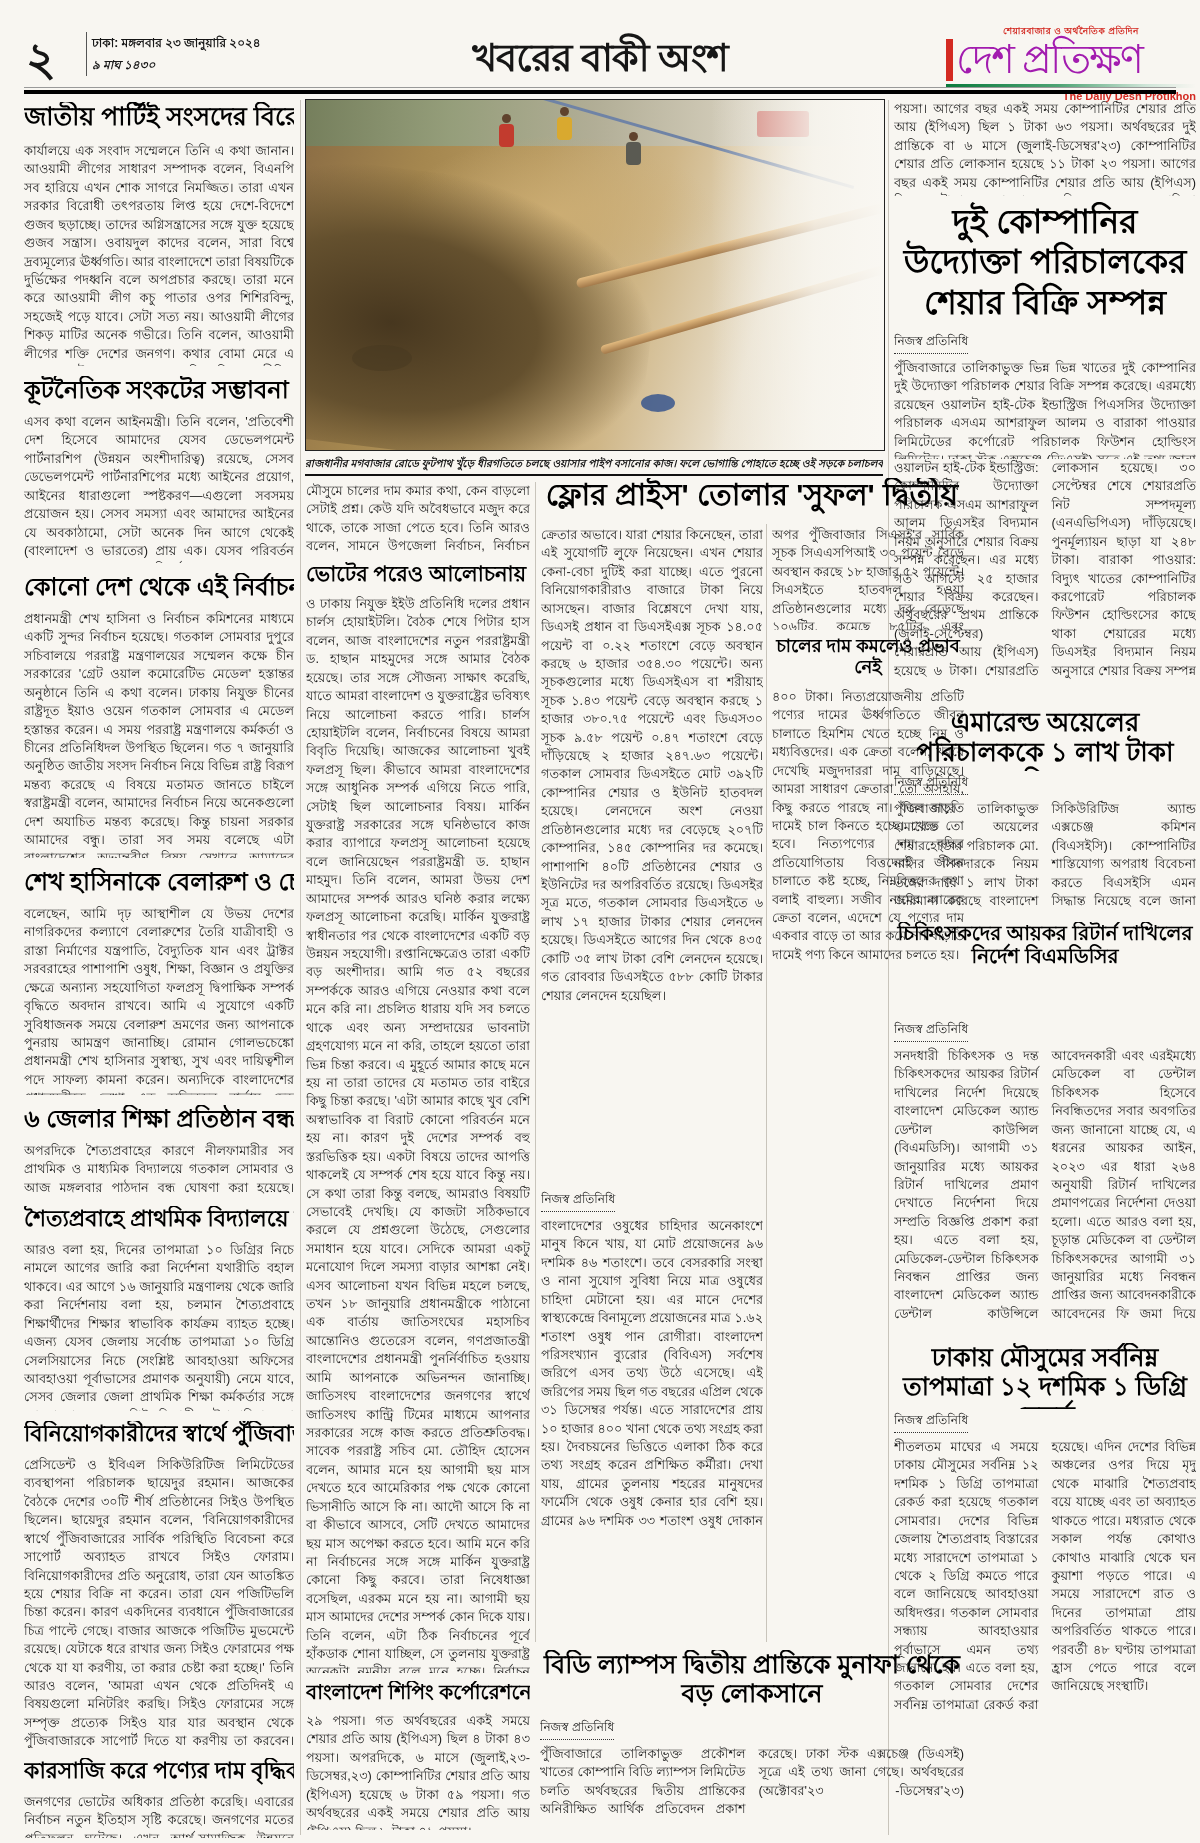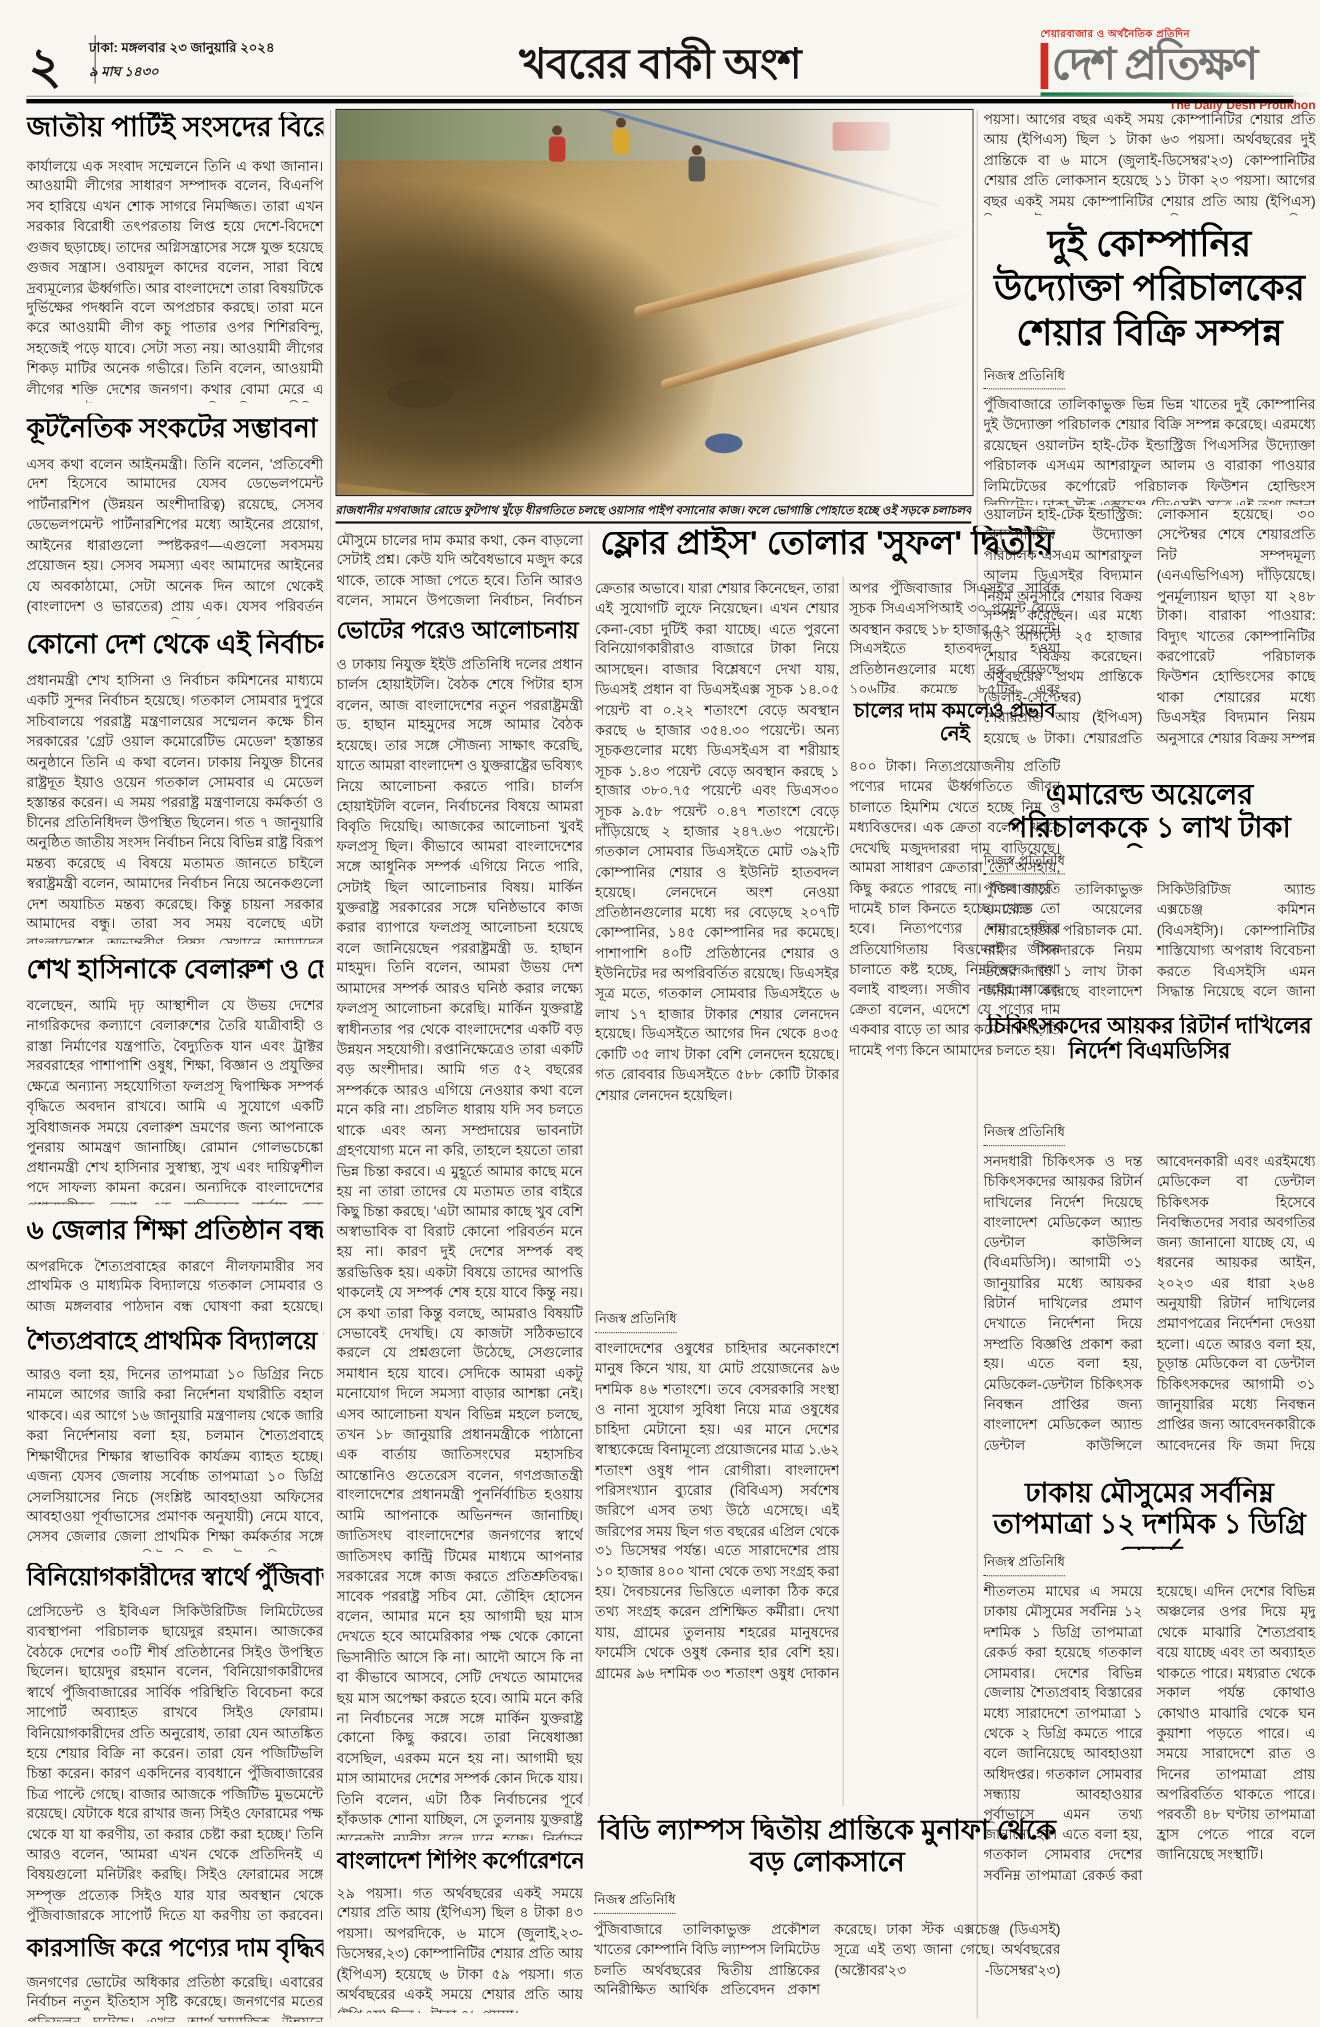--- a/index.html
+++ b/index.html
@@ -9,24 +9,24 @@
   .abs{position:absolute;}
   .hl{font-weight:700;text-align:center;line-height:1.16;overflow:hidden;color:#000;}
   .one{white-space:nowrap;}
   .body{font-size:12.8px;line-height:1.44;text-align:justify;overflow:hidden;color:#1c1c1c;word-break:break-word;}
   .cols2{column-count:2;column-gap:13px;}
   .byline{font-weight:400;font-size:12px;border-bottom:1px dotted #333;display:inline-block;margin:2px 0 5px;padding-bottom:1px;}
   .vrule{position:absolute;width:1px;background:#c8c4bb;}
   .pgnum{font-size:46px;font-weight:700;font-family:"Liberation Serif","DejaVu Serif",serif;}
   .dateline{font-size:12px;font-weight:700;line-height:1.2;}
   .sectitle{font-size:38px;font-weight:700;text-align:center;letter-spacing:-1px;}
-  .mast-top{color:#d32a22;font-size:9px;font-weight:700;letter-spacing:.5px;overflow:hidden;white-space:nowrap;}
+  .mast-top{color:#d32a22;font-size:9px;font-weight:700;text-align:center;letter-spacing:.5px;overflow:hidden;white-space:nowrap;}
   .mast-logo{display:flex;align-items:flex-start;}
   .mast-bar{width:7px;height:42px;background:#d32a22;margin-right:3px;}
-  .mast-text{font-size:40px;font-weight:700;line-height:1;color:#737373;letter-spacing:-2px;white-space:nowrap;}
+  .mast-text{font-size:40px;font-weight:400;line-height:1;color:#a21caf;letter-spacing:-2px;white-space:nowrap;}
   .mast-green{height:4px;background:linear-gradient(90deg,#0a7a3c 0%,#4ea374 45%,#cfe5d8 80%,rgba(255,255,255,0) 100%);margin-top:3px;}
   .mast-bottom{color:#d32a22;font-size:11px;font-weight:700;text-align:right;margin-top:2px;white-space:nowrap;}
   .caption{font-size:10.6px;font-weight:700;font-style:italic;white-space:nowrap;overflow:hidden;color:#111;}
   .photo{border:1px solid #222;overflow:hidden;
     background:linear-gradient(105deg,#8a6c44 0%,#a5874f 20%,#b89a61 38%,#cfb687 57%,#e9e0cd 76%,#f6f3ea 100%);}
   .ph-strip{position:absolute;left:0;top:0;width:100%;height:13%;
     background:linear-gradient(90deg,#73815f 0%,#93a07f 25%,#b0af9b 50%,#d4cfbf 75%,#efece2 100%);opacity:.9;}
   .ph-trench{position:absolute;left:-6%;top:22%;width:66%;height:80%;
     background:radial-gradient(ellipse at 32% 55%,#47371f 0%,#64502e 40%,rgba(0,0,0,0) 72%);transform:rotate(7deg);}
   .ph-mound{position:absolute;left:16%;top:10%;width:55%;height:45%;
@@ -41,21 +41,21 @@
   .person .torso{display:block;width:15px;height:23px;border-radius:4px;margin:1px auto 0;}
   .blob{position:absolute;border-radius:50%;}
 </style>
 </head>
 <body>
 
 <div class="page">
 
   <div class="abs pgnum" style="left:26px;top:24px;">২</div>
   <div class="abs" style="left:86px;top:32px;width:1px;height:44px;background:#555;"></div>
-  <div class="abs" style="left:81px;top:36px;width:260px;">
+  <div class="abs" style="left:92px;top:36px;width:260px;">
     <div class="dateline">ঢাকা: মঙ্গলবার ২৩ জানুয়ারি ২০২৪</div>
     <div class="dateline" style="margin-top:8px;font-style:italic;">৯ মাঘ ১৪৩০</div>
   </div>
   <div class="abs sectitle" style="left:380px;top:28px;width:440px;">খবরের বাকী অংশ</div>
 
   <div class="abs" style="left:946px;top:24px;width:250px;">
     <div class="mast-top">শেয়ারবাজার ও অর্থনৈতিক প্রতিদিন</div>
     <div class="mast-logo">
       <span class="mast-bar"></span>
       <span class="mast-text">দেশ প্রতিক্ষণ</span>

